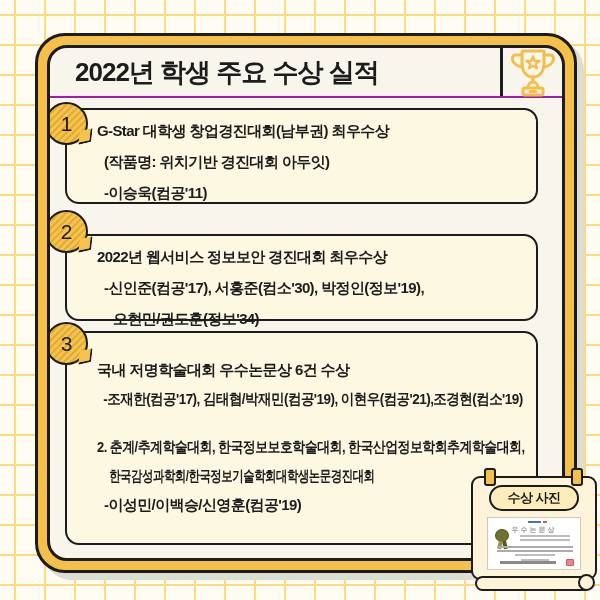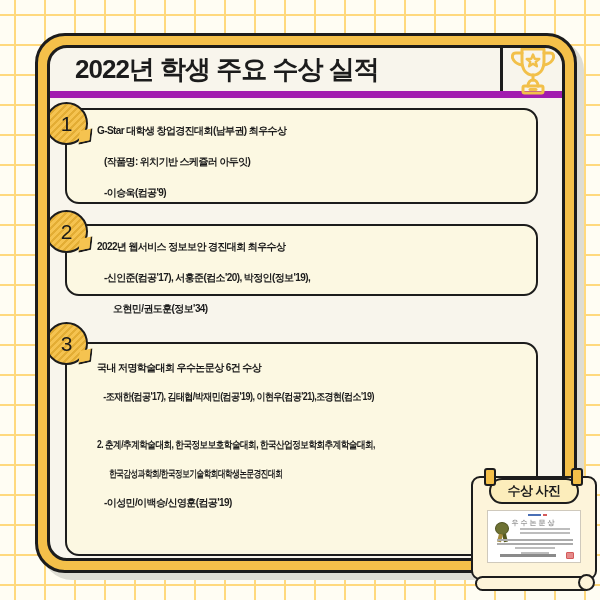--- a/index.html
+++ b/index.html
@@ -25,38 +25,38 @@
     box-shadow:7px 7px 0 #DEDDD4;
     z-index:1;
   }
   .card-inner {
     width:100%; height:100%;
     background:#F8F5EC;
     border:3px solid #1c1c1c; border-radius:20px;
     overflow:hidden;
     display:flex; flex-direction:column;
   }
-  .header { height:50px; flex:0 0 50px; border-bottom:7px solid #a21caf; display:flex; }
+  .header { height:50px; flex:0 0 50px; border-bottom:2px solid #a21caf; display:flex; }
   .header-left { flex:1; display:flex; align-items:center; padding-left:25px; }
   .page-title { font-size:26px; font-weight:800; letter-spacing:-1px; }
   .header-right { width:62px; border-left:3px solid #1c1c1c; display:flex; align-items:center; justify-content:center; }
 
   .content { position:relative; flex:1; }
 
   
   .box {
     position:absolute; left:15px; width:473px;
     background:#FCF8E2;
     border:2.5px solid #1c1c1c; border-radius:14px;
     padding:5px 14px 4px 30px;
-    font-size:10px; font-weight:700; letter-spacing:-0.6px;
+    font-size:15px; font-weight:700; letter-spacing:-0.6px;
   }
   .box-1 { top:10px;  height:96px; }
-  .box-2 { top:126px; height:72px; }
-  .box-3 { top:244px; height:214px; padding-top:9px; }
+  .box-2 { top:136px; height:87px; }
+  .box-3 { top:233px; height:214px; padding-top:22px; }
   .box-1 .ln, .box-2 .ln { line-height:31px; }
   .box-3 .ln { line-height:29px; }
   .ln { white-space:nowrap; }
   .indent-1 { padding-left:7px; }
   .indent-2 { padding-left:16px; }
   .gap-top { margin-top:19px; }
   .squeeze-sm { transform:scaleX(0.90); transform-origin:0 50%; }
   .squeeze-md { transform:scaleX(0.86); transform-origin:0 50%; }
   .squeeze-lg { transform:scaleX(0.76); transform-origin:0 50%; font-weight:800; }
 
@@ -82,21 +82,21 @@
   
   .note { position:absolute; left:471px; top:468px; width:126px; height:124px; z-index:5; }
   .note-clip {
     position:absolute; top:0; width:12px; height:18px;
     background:#F4C04A; border:2.5px solid #1c1c1c; border-radius:3px; z-index:7;
   }
   .clip-left { left:13px; } .clip-right { left:100px; }
   .note-body {
     position:absolute; left:0; right:0; top:8px; bottom:12px;
     background:#FDF4DA; border:2.5px solid #1c1c1c; border-radius:9px;
-    z-index:6;
+    padding-top:7px; z-index:6;
   }
   .note-pill {
     width:90px; height:26px; margin:0 auto;
     background:#FCEDBB; border:2.5px solid #1c1c1c; border-radius:14px;
     display:flex; align-items:center; justify-content:center;
     font-size:13px; font-weight:800; letter-spacing:-0.5px;
   }
   .cert {
     position:relative; width:94px; height:53px; margin:6px auto 0;
     background:#ffffff; border:1px solid #CFC9BC;
@@ -155,30 +155,30 @@
             <path d="M24 9.5 l1.7 4.3 4.6 0.2 -3.6 2.9 1.2 4.4 -3.9 -2.5 -3.9 2.5 1.2 -4.4 -3.6 -2.9 4.6 -0.2 z" stroke-width="2.4"></path>
           </g>
         </svg>
       </div>
     </div>
 
     <div class="content">
 
       <div class="box box-1">
         <div class="ln">G-Star 대학생 창업경진대회(남부권) 최우수상</div>
-        <div class="ln indent-1">(작품명: 위치기반 스케쥴러 아두잇)</div>
-        <div class="ln indent-1">-이승욱(컴공'9)</div>
+        <div class="ln indent-1">(작품명: 위치기반 경진대회 아두잇)</div>
+        <div class="ln indent-1">-이승욱(컴공'11)</div>
       </div>
       <div class="badge badge-1">
         <span class="badge-num">1</span>
       </div>
 
       <div class="box box-2">
         <div class="ln">2022년 웹서비스 정보보안 경진대회 최우수상</div>
-        <div class="ln indent-1">-신인준(컴공'17), 서홍준(컴소'20), 박정인(정보'19),</div>
+        <div class="ln indent-1">-신인준(컴공'17), 서홍준(컴소'30), 박정인(정보'19),</div>
         <div class="ln indent-2">오현민/권도훈(정보'34)</div>
       </div>
       <div class="badge badge-2">
         <span class="badge-num">2</span>
       </div>
 
       <div class="box box-3">
         <div class="ln">국내 저명학술대회 우수논문상 6건 수상</div>
         <div class="ln indent-1 squeeze-sm">-조재한(컴공'17), 김태협/박재민(컴공'19), 이현우(컴공'21),조경현(컴소'19)</div>
         <div class="ln gap-top squeeze-md">2. 춘계/추계학술대회, 한국정보보호학술대회, 한국산업정보학회추계학술대회,</div>

